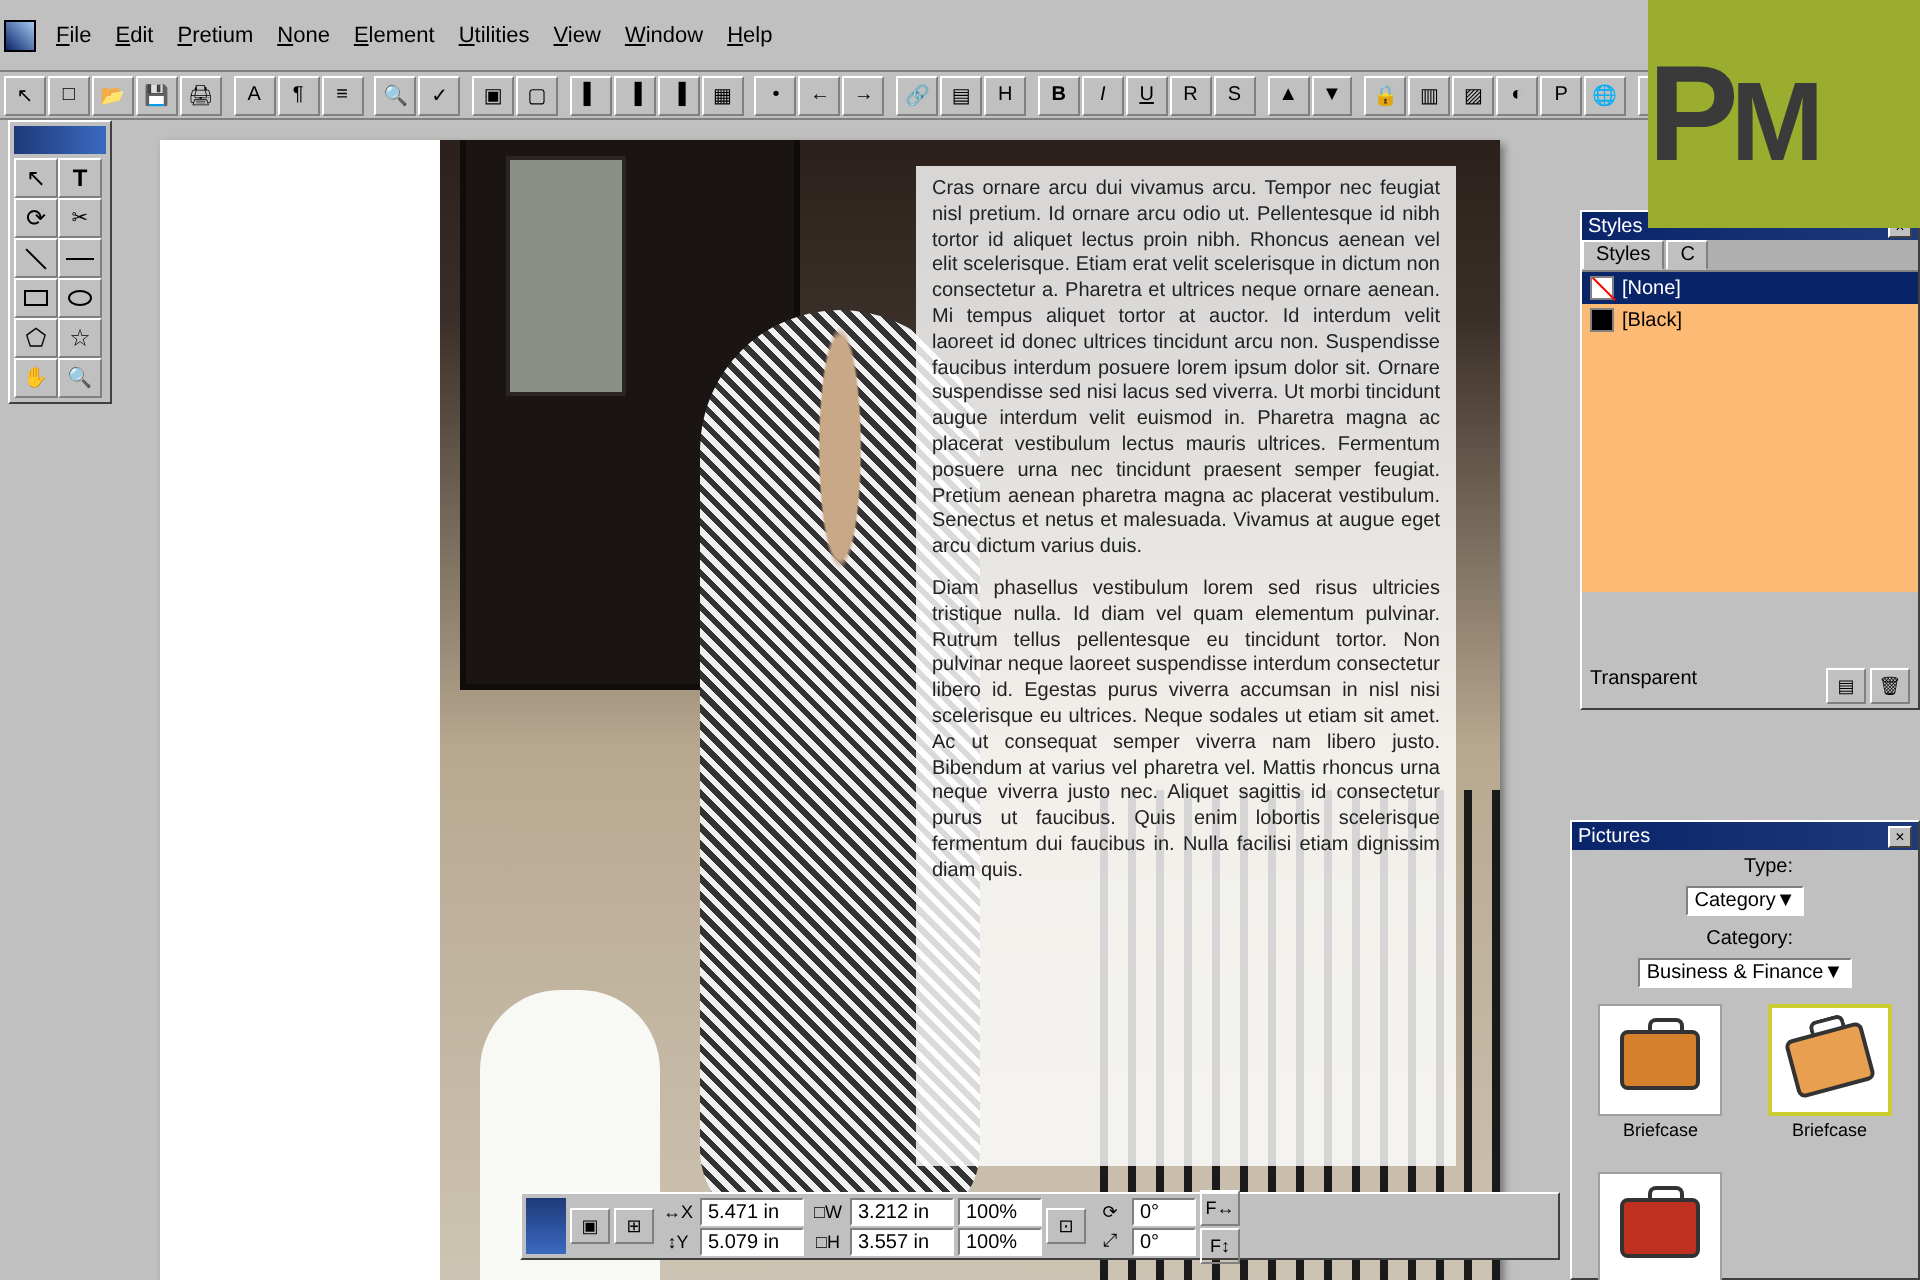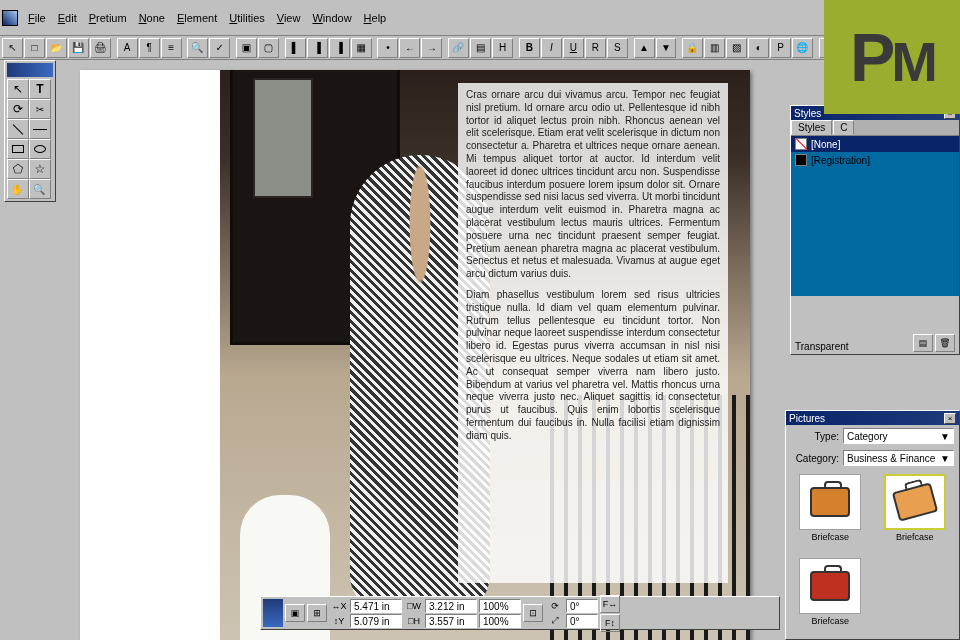--- a/index.html
+++ b/index.html
@@ -260,52 +260,53 @@
     height: 16px;
   }
   .tab {
     padding: 1px 6px;
     background: #c0c0c0;
     border: 1px solid;
     border-color: #fff #808080 transparent #fff;
     margin-right: 1px;
     font-size: 10px;
   }
-  .style-list { background: #0369a1; height: 160px; }
+  .style-list { background: #fdba74; height: 160px; }
   .style-item {
     display: flex; align-items: center;
     padding: 2px 4px;
     font-size: 10px;
     gap: 4px;
   }
   .style-item.sel { background: #0a246a; color: #fff; }
   .swatch { width: 12px; height: 12px; border: 1px solid #808080; }
   .panel-footer {
     position: absolute; bottom: 2px; left: 4px; right: 4px;
-    display: flex; justify-content: space-between; align-items: flex-end;
+    display: flex; justify-content: space-between; align-items: flex-start;
     font-size: 10px;
   }
   .pf-btns { display: flex; gap: 2px; }
 
   
   .pictures-panel {
     position: absolute;
     right: 0;
     bottom: 0;
     width: 175px;
     height: 230px;
     background: #c0c0c0;
     border: 1px solid;
     border-color: #fff #404040 #404040 #fff;
   }
   .form-row {
     display: flex; align-items: center;
     padding: 3px 5px;
     font-size: 10px;
     gap: 4px;
+    flex-direction: column;
   }
   .form-row label { width: 48px; text-align: right; }
   .form-row .sel {
     flex: 1;
     background: #fff;
     border: 1px solid;
     border-color: #808080 #fff #fff #808080;
     padding: 1px 3px;
     height: 16px;
     display: flex; justify-content: space-between; align-items: center;
@@ -330,21 +331,21 @@
     display: flex; align-items: center; justify-content: center;
   }
   .thumb.sel .thumb-img { border: 2px solid #cccc33; }
 
   
   .pm-logo {
     position: absolute;
     top: 0; right: 0;
     width: 136px; height: 114px;
     background: #9aad2f;
-    display: flex; align-items: center; justify-content: center;
+    display: flex; align-items: center; 
     z-index: 50;
   }
   .pm-logo-text {
     font-family: Arial, sans-serif;
     font-weight: 900;
     font-size: 68px;
     color: #3a3a3a;
     letter-spacing: -4px;
   }
   .pm-logo-text .small { font-size: 56px; }
@@ -584,21 +585,21 @@
     </div>
     <div class="style-list">
       <div class="style-item sel">
         <div class="swatch" style="background:#fff;position:relative">
           <div style="position:absolute;width:16px;height:1px;background:red;transform:rotate(45deg);top:5px;left:-2px"></div>
         </div>
         <span>[None]</span>
       </div>
       <div class="style-item">
         <div class="swatch" style="background:#000"></div>
-        <span>[Registration]</span>
+        <span>[Black]</span>
       </div>
     </div>
     <div class="panel-footer">
       <span>Transparent</span>
       <div class="pf-btns">
         <div class="cp-btn">▤</div>
         <div class="cp-btn">🗑</div>
       </div>
     </div>
   </div>

